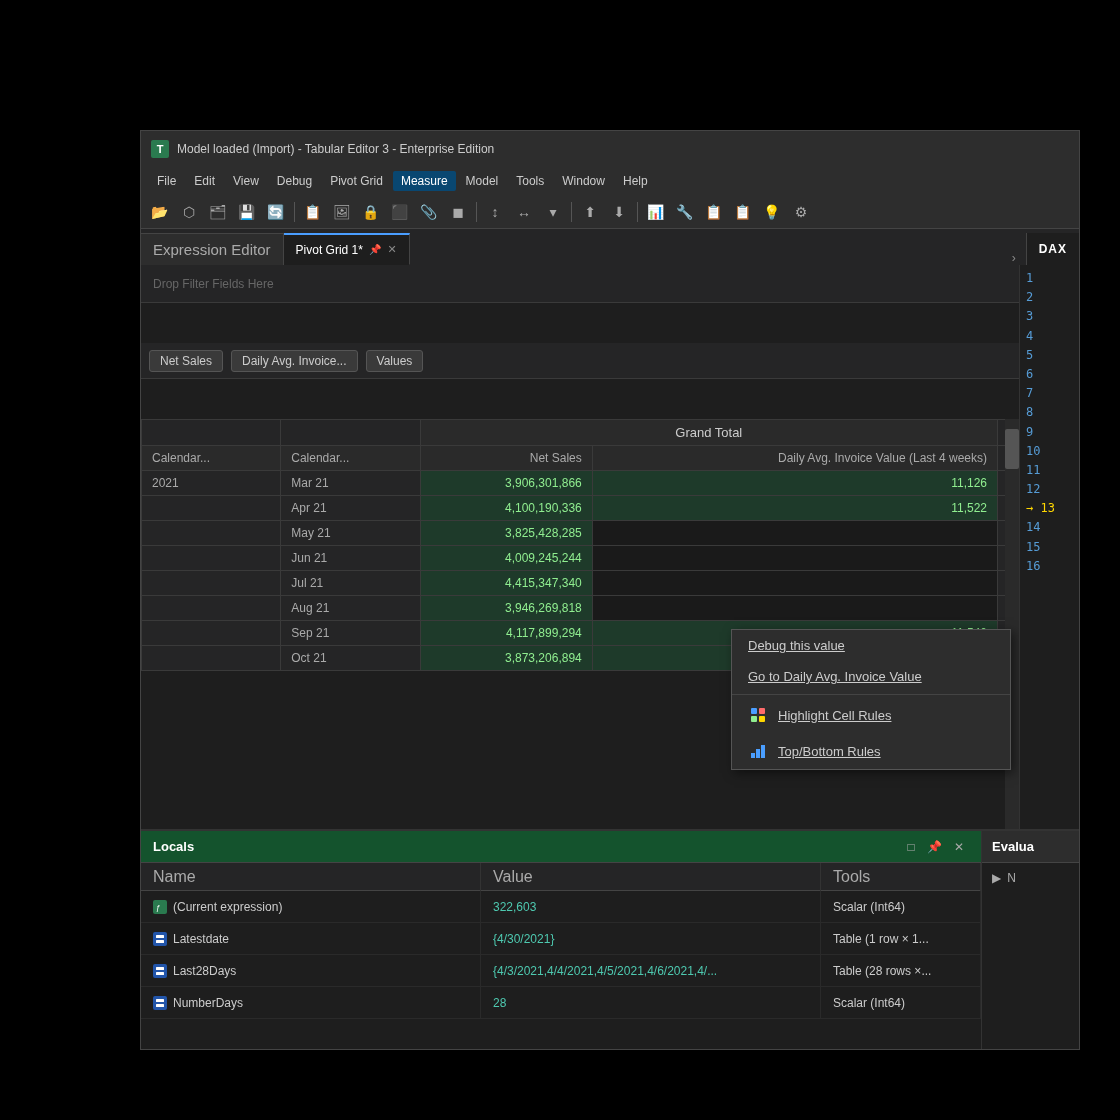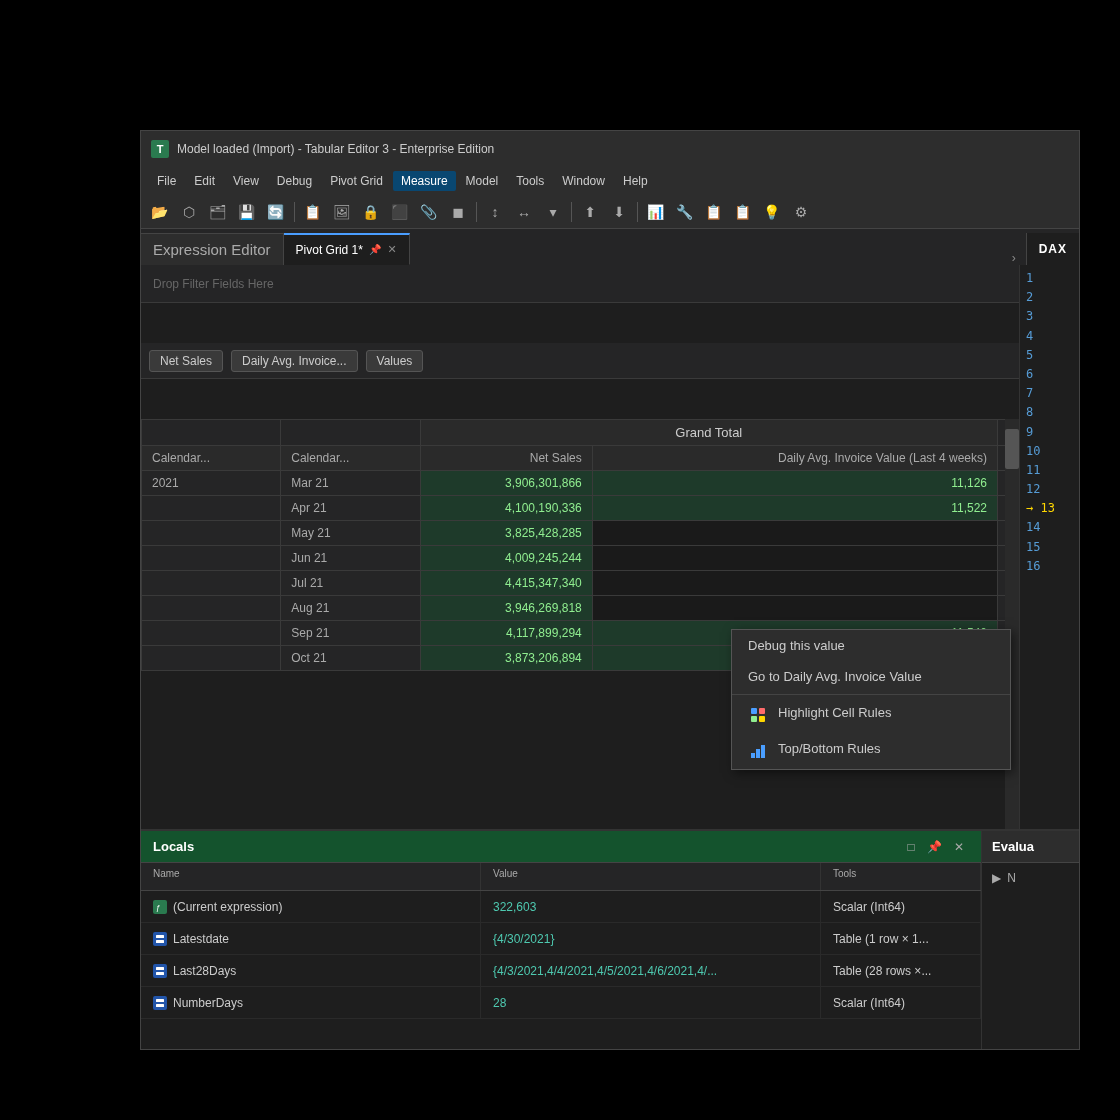--- a/index.html
+++ b/index.html
@@ -289,22 +289,23 @@
       border: 1px solid #555;
       box-shadow: 3px 3px 10px rgba(0,0,0,0.5);
       z-index: 100;
       font-size: 13px;
     }
     .context-menu-item {
       padding: 8px 16px;
       color: #ccc;
       cursor: pointer;
       display: flex;
-      align-items: flex-start;
+      align-items: center;
       gap: 10px;
+      text-decoration: underline;
     }
     .context-menu-separator {
       height: 1px;
       background: #444;
       margin: 2px 0;
     }
     .context-menu-icon {
       width: 20px;
       height: 20px;
       display: flex;
@@ -379,21 +380,21 @@
     .locals-table-header {
       display: grid;
       grid-template-columns: 340px 340px 1fr;
       background: #252526;
       border-bottom: 1px solid #444;
       height: 28px;
     }
     .locals-col-header {
       padding: 5px 12px;
       color: #aaa;
-      font-size: 10px;
+      font-size: 16px;
       border-right: 1px solid #333;
     }
 
     .locals-row {
       display: grid;
       grid-template-columns: 340px 340px 1fr;
       height: 32px;
       border-bottom: 1px solid #2a2a2a;
     }
     .locals-cell {

